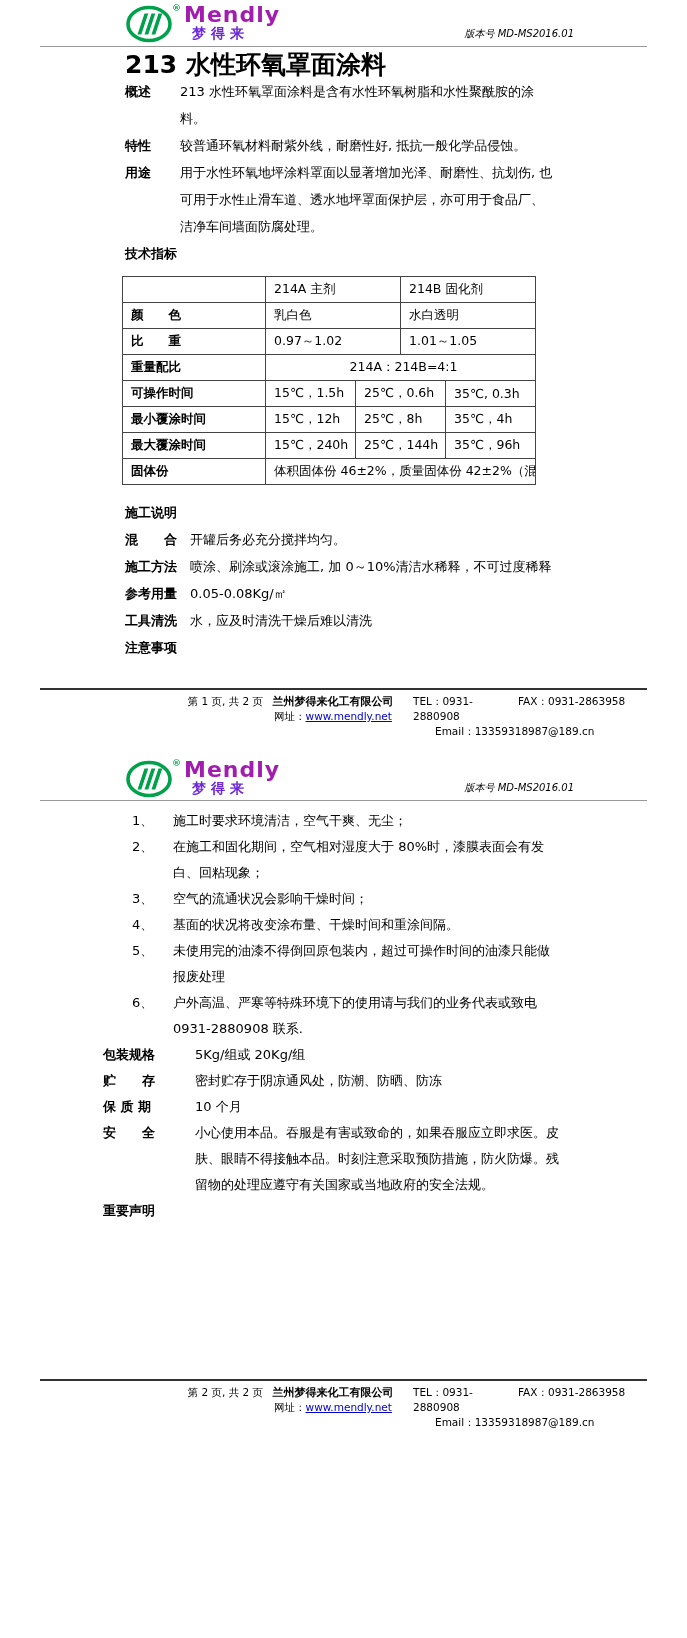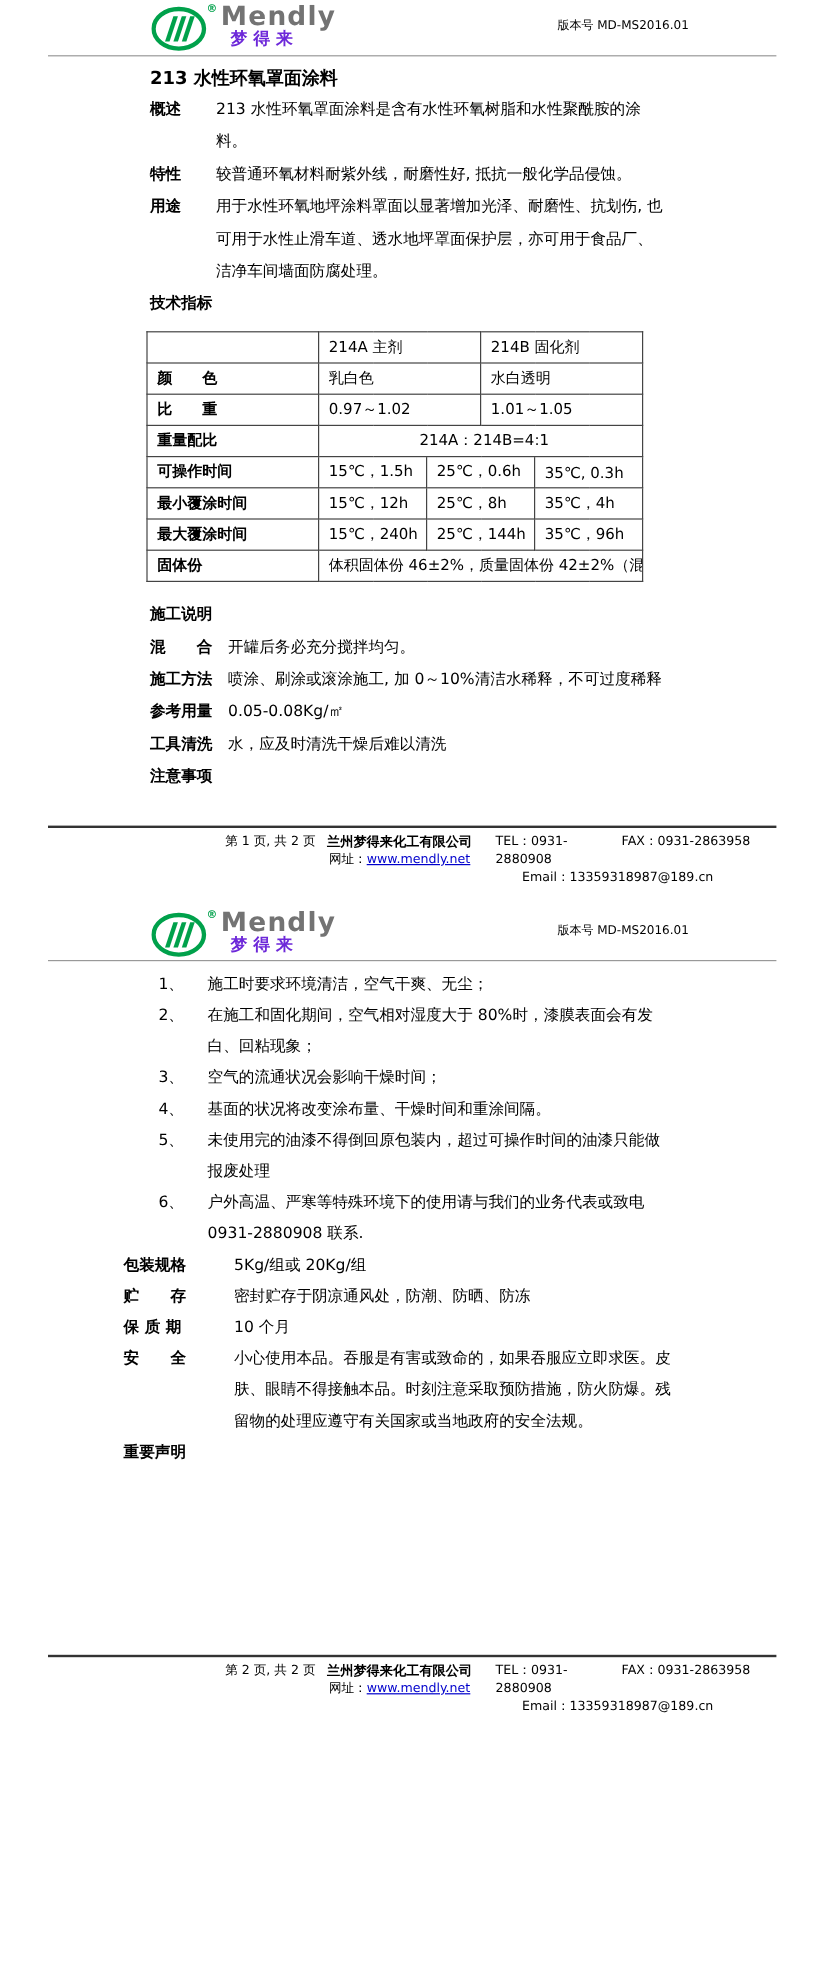--- a/index.html
+++ b/index.html
@@ -9,27 +9,27 @@
     font-family: "DejaVu Sans", "Liberation Sans", sans-serif;
     font-size: 13px; color: #000;
   }
 
   
   .hdr { position: relative; margin: 0 40px; height: 47px; border-bottom: 1px solid #999; }
   .hdr2 { margin-top: 16px; height: 46px; }
   .logo { position: absolute; left: 86px; top: 4px; display: flex; align-items: flex-start; }
   .logo-emblem { display: block; }
   .logo-text { margin-left: 3px; }
-  .brand { font-size: 22px; line-height: 21px; font-weight: bold; color: #737373; letter-spacing: 1px; }
+  .brand { font-size: 22px; line-height: 21px; font-weight: bold; color: #a21caf; letter-spacing: 1px; }
   .brand-cn { font-size: 14px; line-height: 16px; font-weight: bold; color: #6d28d9; letter-spacing: 5px; margin-left: 8px; }
   .reg { color: #00A14B; font-size: 9px; line-height: 9px; margin: 0 0 0 -2px; font-weight: bold; }
-  .version { position: absolute; right: 73px; bottom: 18px; font-size: 10px; }
-
-  
-  .title { margin: 7px 0 0 125px; font-size: 15px; line-height: 22px; font-weight: bold; }
+  .version { position: absolute; right: 73px; bottom: 5px; font-size: 10px; font-style: italic; }
+
+  
+  .title { margin: 7px 0 0 125px; font-size: 25px; line-height: 22px; font-weight: bold; }
   .sec-block { margin: 2px 132px 0 125px; }
   .sec { display: flex; line-height: 27px; gap: 20px; }
   .sec .lbl { flex: 0 0 35px; font-weight: bold; }
   .sec .txt { flex: 1; }
   .heading { margin-left: 125px; font-size: 13px; line-height: 27px; font-weight: bold; }
 
   table.spec { margin: 9px 0 0 122px; border-collapse: collapse; table-layout: fixed; width: 413px; padding-left: 40px; }
   table.spec td { border: 1px solid #444; height: 26px; font-size: 12.5px; padding: 0 2px 0 8px; overflow: hidden; white-space: nowrap; }
   td.c-label { font-weight: bold; }
   td.c-center { text-align: center; padding-left: 2px; }

